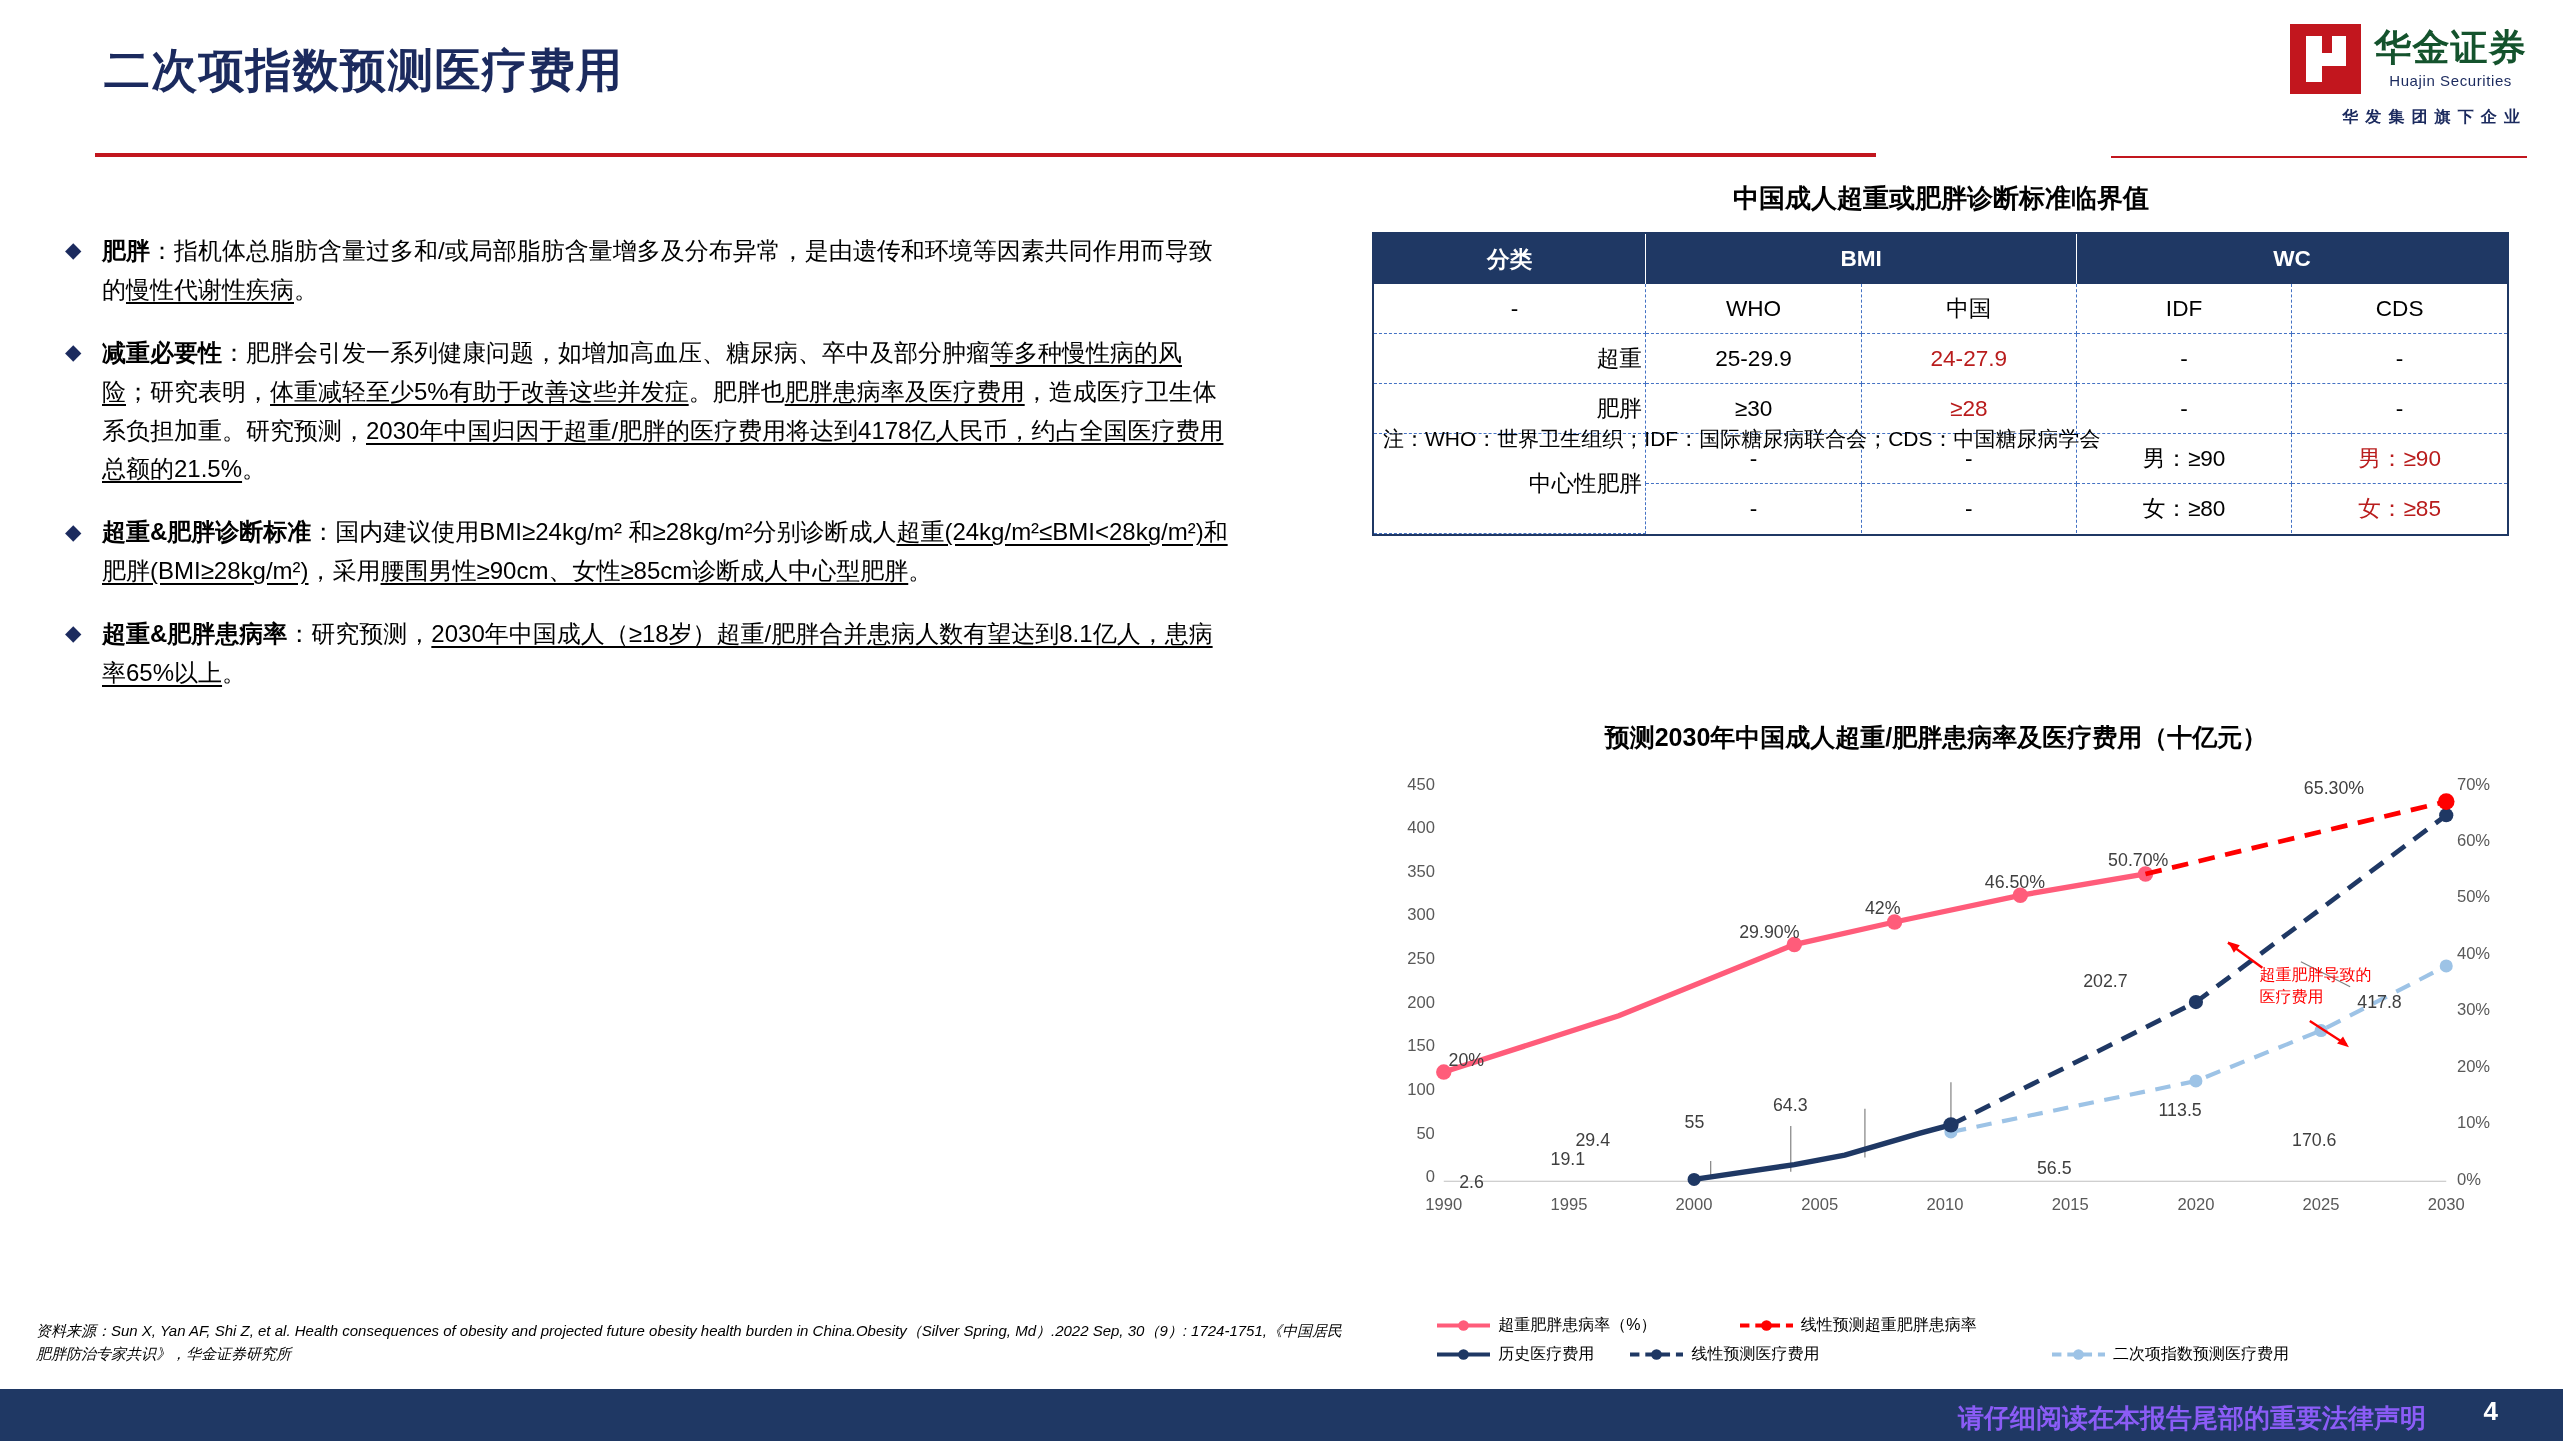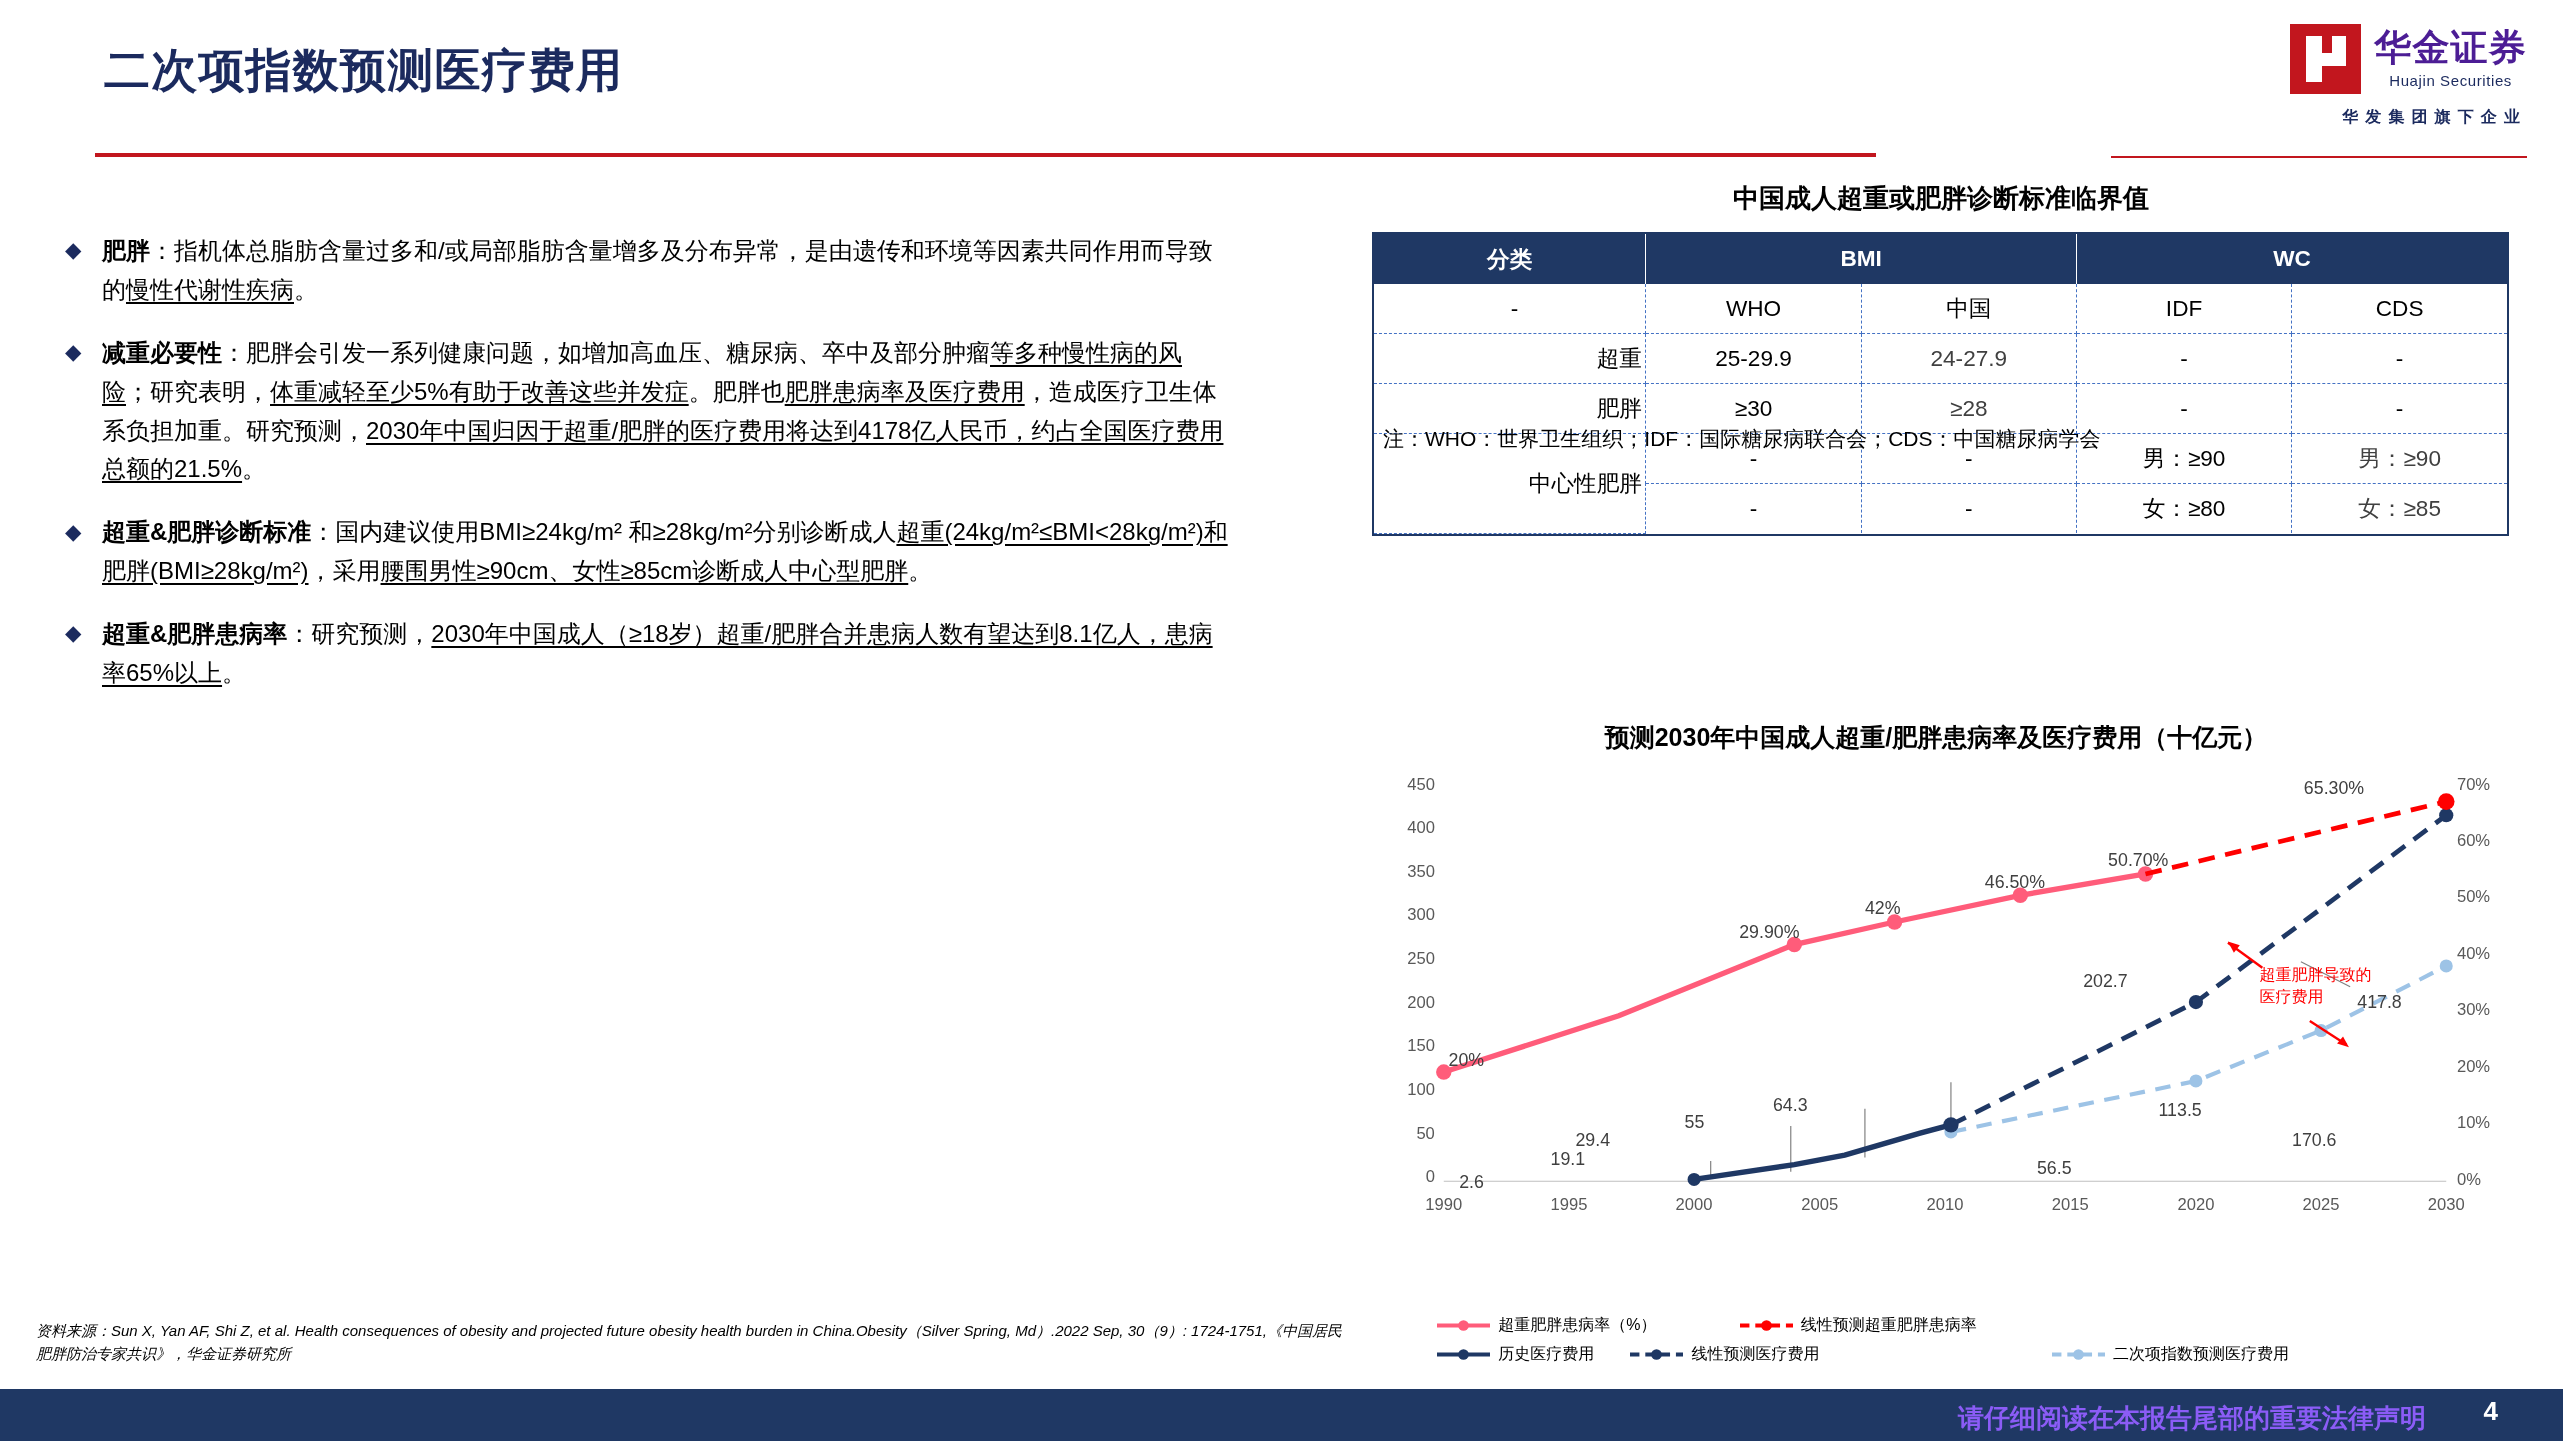--- a/index.html
+++ b/index.html
@@ -17,21 +17,21 @@
     display:flex; flex-direction:column; align-items:flex-end;
   }
   .logo-row { display:flex; align-items:center; gap:13px; }
   .logo-mark {
     width:71px; height:70px; position:relative;
   }
   .logo-mark .lm-red { position:absolute; left:0; top:0; width:71px; height:70px; background:#c2161e; }
   .logo-mark .lm-white1 { position:absolute; left:15.4px; top:12px; width:16.6px; height:46px; background:#ffffff; }
   .logo-mark .lm-white2 { position:absolute; left:15.4px; top:28.5px; width:40px; height:13px; background:#ffffff; }
   .logo-mark .lm-white3 { position:absolute; left:42px; top:12px; width:14.2px; height:18px; background:#ffffff; }
-  .logo-text-cn { font-size:37px; font-weight:bold; color:#4c1d95; letter-spacing:1.2px; line-height:1; font-family:"Liberation Sans", sans-serif;}
+  .logo-text-cn { font-size:37px; font-weight:bold; color:#14532d; letter-spacing:1.2px; line-height:1; font-family:"Liberation Sans", sans-serif;}
   .logo-text-en { font-size:15px; color:#1b2a5e; letter-spacing:0.6px; margin-top:6px; text-align:center;}
   .logo-sub {
     margin-top:13px; font-size:16px; color:#1b2a5e; letter-spacing:7.1px; font-weight:bold;
   }
   .logo-divider { position:absolute; right:36px; top:156px; width:416px; height:1.8px; background:#c2161e; }
 
   .page-title {
     position:absolute; left:104px; top:40px;
     font-size:46px; font-weight:bold; color:#1b2a5e;
     letter-spacing:1.2px;
@@ -74,21 +74,21 @@
   }
   .tbl th.sep { border-left:1.2px solid #ffffff; }
   .tbl td {
     font-size:22.6px; text-align:center; padding:9px 3.6px;
     border-bottom:1.2px dashed #4472c4; border-right:1.2px dashed #4472c4;
     color:#000;
   }
   .tbl td.lbl { text-align:right; padding-left:13px; }
   .tbl tr:last-child td { border-bottom:none; }
   .tbl td:last-child { border-right:none; }
-  .tbl td.red { color:#404040; }
+  .tbl td.red { color:#b91c1c; }
   .tbl-note {
     position:absolute; left:1383px; top:425px; width:1158px;
     font-size:21px; color:#000; font-family:"Liberation Sans", sans-serif;
   }
 
   
   .chart-title {
     position:absolute; left:1354px; top:721px; width:1164px; text-align:center;
     font-size:25px; font-weight:bold; color:#000;
   }

